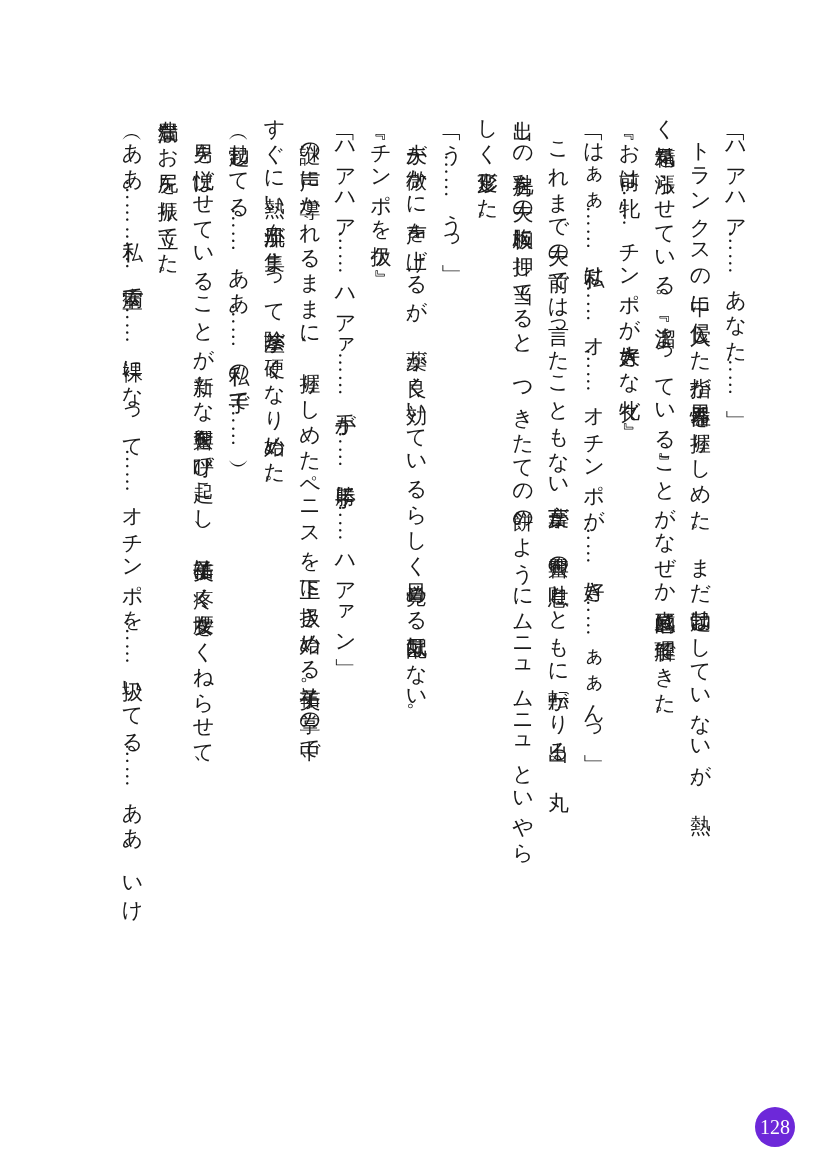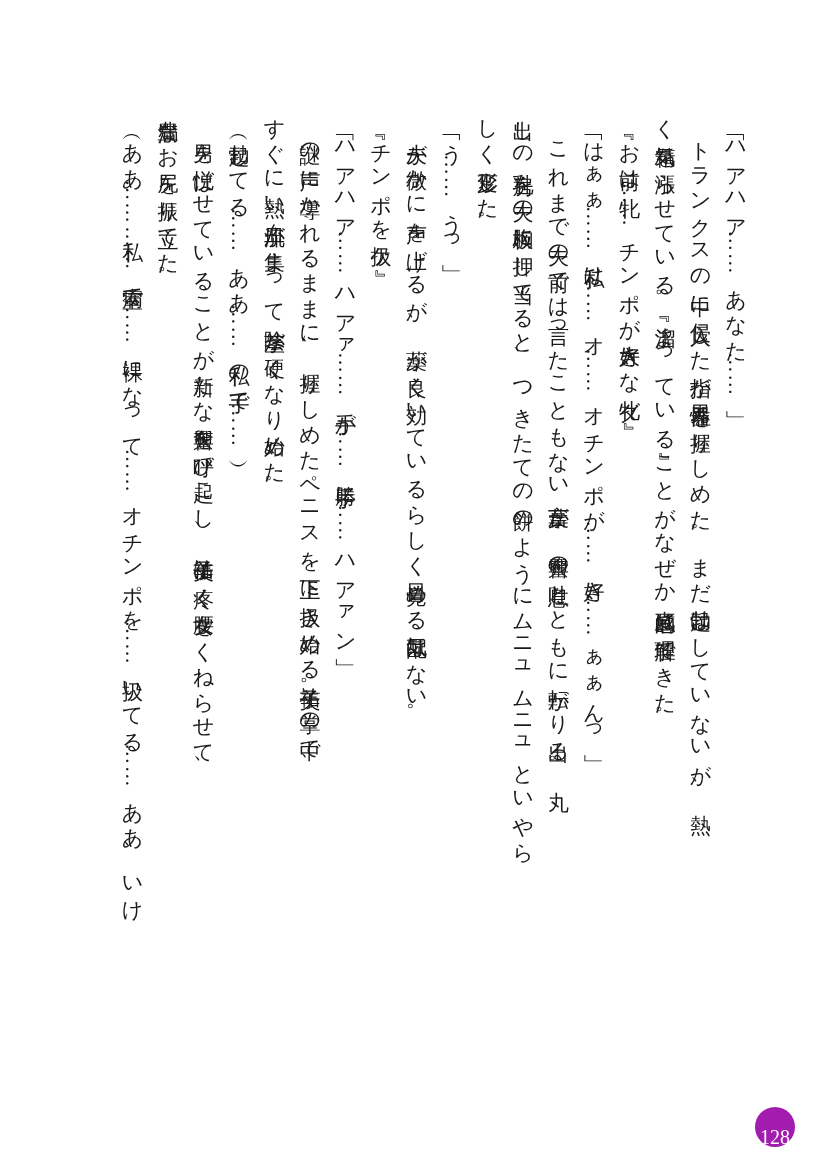--- a/index.html
+++ b/index.html
@@ -39,23 +39,23 @@
   .line.indent {
     text-indent: 22.5px;
   }
   .page-badge {
     position: absolute;
     left: 755px;
     top: 1107px;
     width: 40px;
     height: 40px;
     border-radius: 50%;
-    background: #a21caf;
+    background: #6d28d9;
     display: flex;
-    align-items: flex-end;
+    align-items: center;
     justify-content: center;
   }
   .page-badge span {
     color: #ffffff;
     font-family: "Liberation Serif", "DejaVu Serif", serif;
     font-size: 20px;
     line-height: 1;
   }
 </style>
 </head>

